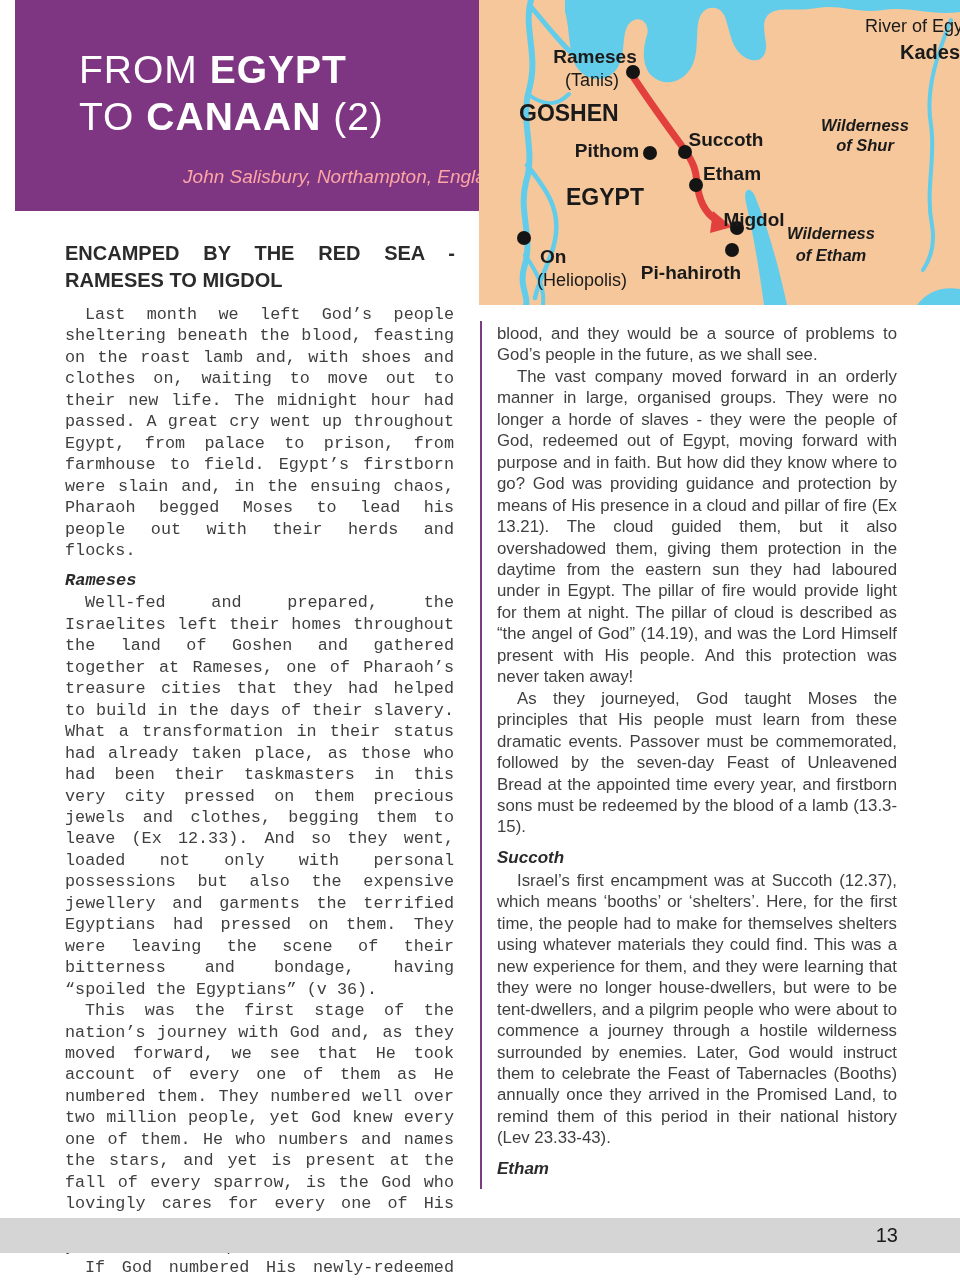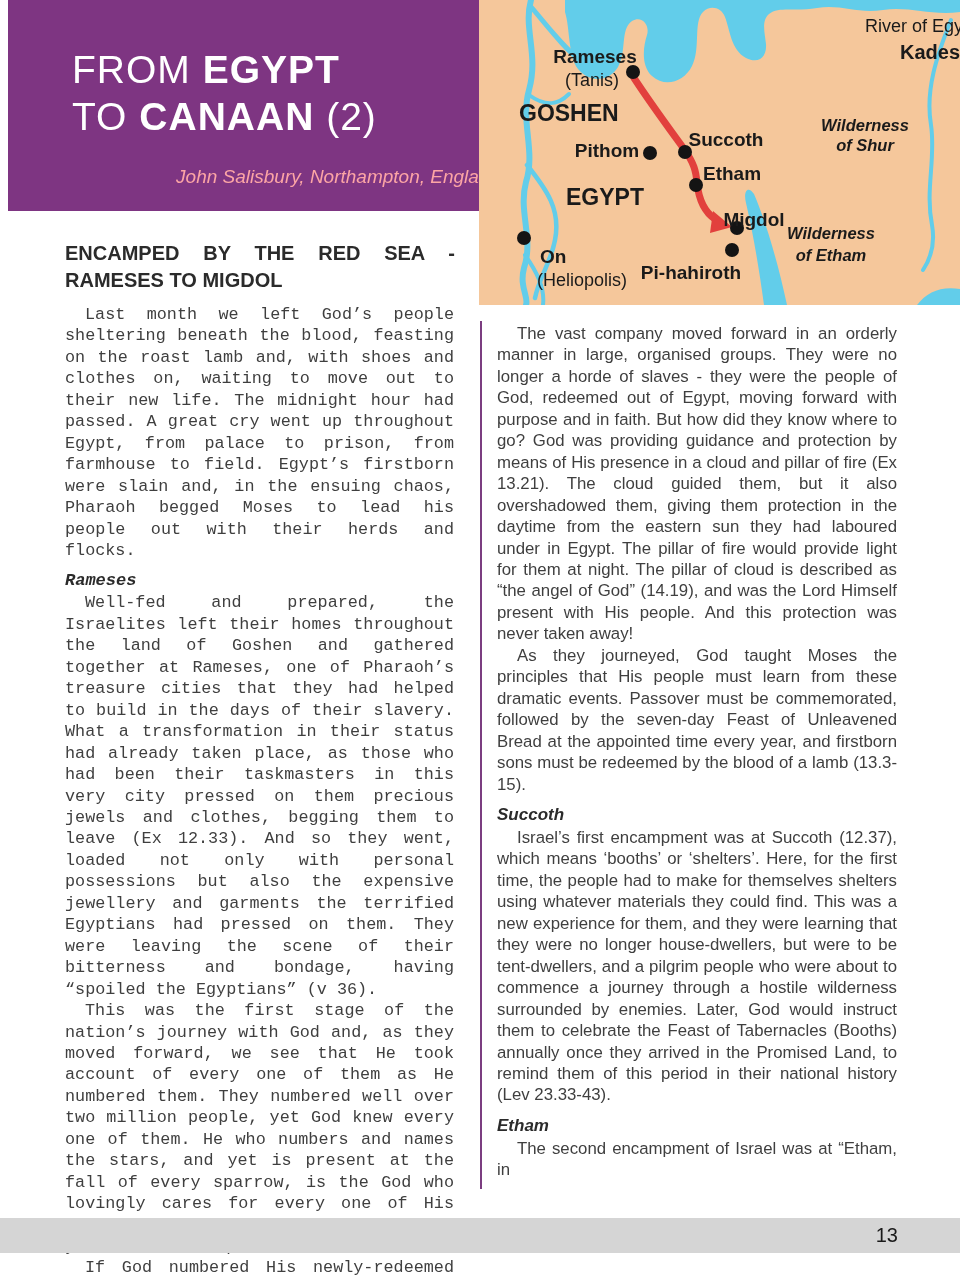--- a/index.html
+++ b/index.html
@@ -1,20 +1,20 @@
 <!DOCTYPE html>
 <html><head>
 <meta charset="utf-8">
 <style>
   html,body{margin:0;padding:0;background:#ffffff;}
   .page{position:relative;width:960px;height:1280px;background:#ffffff;overflow:hidden;
         font-family:"Liberation Sans",sans-serif;color:#3f3f3f;}
 
   
-  .header{position:absolute;left:8px;top:0;width:522px;height:211px;background:#7e3582;color:#fff;}
+  .header{position:absolute;left:15px;top:0;width:522px;height:211px;background:#7e3582;color:#fff;}
   .title{position:absolute;left:64px;top:46px;font-size:39px;line-height:47px;letter-spacing:1px;color:#fff;}
   .title .lt{font-weight:400;}
   .title .bd{font-weight:700;}
   .byline{position:absolute;right:30px;top:166px;font-style:italic;font-size:19px;color:#fca5a5;}
 
   
   .map{position:absolute;left:479px;top:0;width:481px;height:305px;}
   .map svg{display:block;}
   .mlbl{fill:#1a1a1a;font-family:"Liberation Sans",sans-serif;}
   .mb{font-weight:700;}
@@ -105,25 +105,25 @@
     <p class="para">Last month we left God’s people sheltering beneath the blood, feasting on the roast lamb and, with shoes and clothes on, waiting to move out to their new life. The midnight hour had passed. A great cry went up throughout Egypt, from palace to prison, from farmhouse to field. Egypt’s firstborn were slain and, in the ensuing chaos, Pharaoh begged Moses to lead his people out with their herds and flocks.</p>
     <h3 class="subhead">Rameses</h3>
     <p class="para">Well-fed and prepared, the Israelites left their homes throughout the land of Goshen and gathered together at Rameses, one of Pharaoh’s treasure cities that they had helped to build in the days of their slavery. What a transformation in their status had already taken place, as those who had been their taskmasters in this very city pressed on them precious jewels and clothes, begging them to leave (Ex 12.33). And so they went, loaded not only with personal possessions but also the expensive jewellery and garments the terrified Egyptians had pressed on them. They were leaving the scene of their bitterness and bondage, having “spoiled the Egyptians” (v 36).</p>
     <p class="para">This was the first stage of the nation’s journey with God and, as they moved forward, we see that He took account of every one of them as He numbered them. They numbered well over two million people, yet God knew every one of them. He who numbers and names the stars, and yet is present at the fall of every sparrow, is the God who lovingly cares for every one of His redeemed people. Remember today that you and I are important to Him!</p>
     <p class="para">If God numbered His newly-redeemed people, He also noted the “mixed multitude” that accompanied them (v 38). They may have looked the same as the true Israelites, but we remember that “the Lord knoweth them that are his” (2 Tim 2.19). This mixed multitude probably comprised a mixture of foreign slaves who had worked alongside the Israelites, and perhaps even some Egyptians, all of whom believed that life would be better outside of Egypt. However, they were not redeemed by</p>
   </div>
 
   <div class="divider"></div>
 
   <div class="col-right">
+    <p class="para noindent">blood, and they would be a source of problems to God’s people in the future, as we shall see.</p>
     <p class="para">The vast company moved forward in an orderly manner in large, organised groups. They were no longer a horde of slaves - they were the people of God, redeemed out of Egypt, moving forward with purpose and in faith. But how did they know where to go? God was providing guidance and protection by means of His presence in a cloud and pillar of fire (Ex 13.21). The cloud guided them, but it also overshadowed them, giving them protection in the daytime from the eastern sun they had laboured under in Egypt. The pillar of fire would provide light for them at night. The pillar of cloud is described as “the angel of God” (14.19), and was the Lord Himself present with His people. And this protection was never taken away!</p>
     <p class="para">As they journeyed, God taught Moses the principles that His people must learn from these dramatic events. Passover must be commemorated, followed by the seven-day Feast of Unleavened Bread at the appointed time every year, and firstborn sons must be redeemed by the blood of a lamb (13.3-15).</p>
     <h3 class="subhead">Succoth</h3>
     <p class="para">Israel’s first encampment was at Succoth (12.37), which means ‘booths’ or ‘shelters’. Here, for the first time, the people had to make for themselves shelters using whatever materials they could find. This was a new experience for them, and they were learning that they were no longer house-dwellers, but were to be tent-dwellers, and a pilgrim people who were about to commence a journey through a hostile wilderness surrounded by enemies. Later, God would instruct them to celebrate the Feast of Tabernacles (Booths) annually once they arrived in the Promised Land, to remind them of this period in their national history (Lev 23.33-43).</p>
     <h3 class="subhead">Etham</h3>
-    <p class="para">The second encampment of Israel was at “Etham, in</p>
   </div>
 
   <div class="footer">
     <span class="pagenum">13</span>
   </div>
 
 </div>
 
 </body></html>

